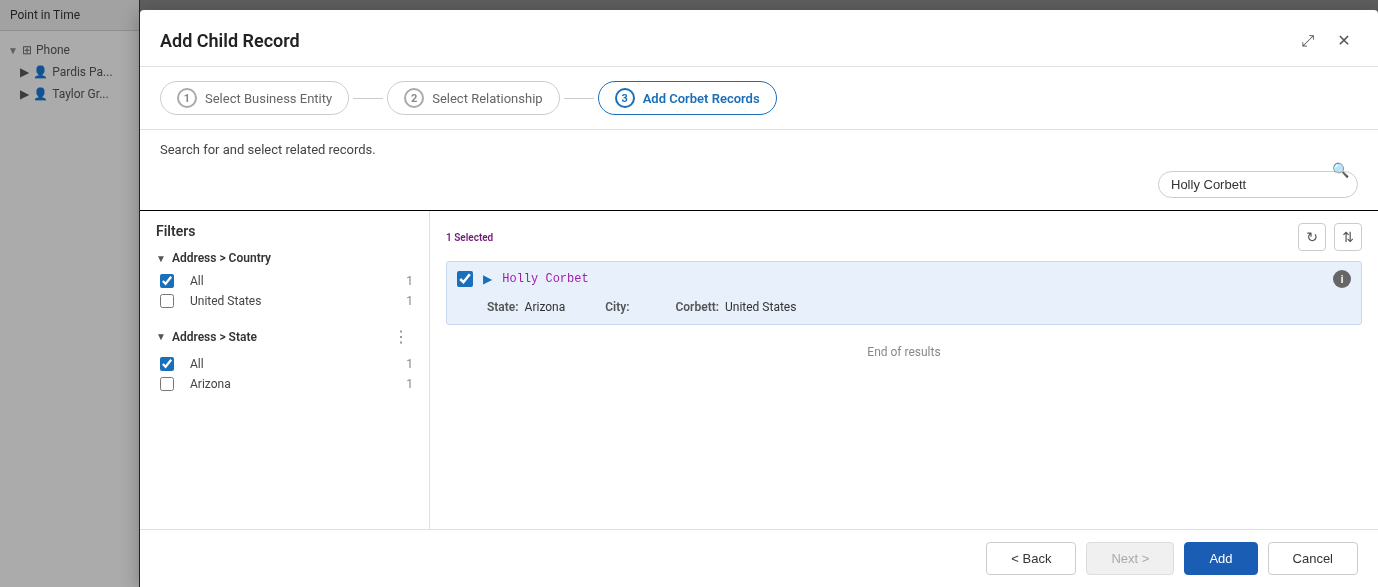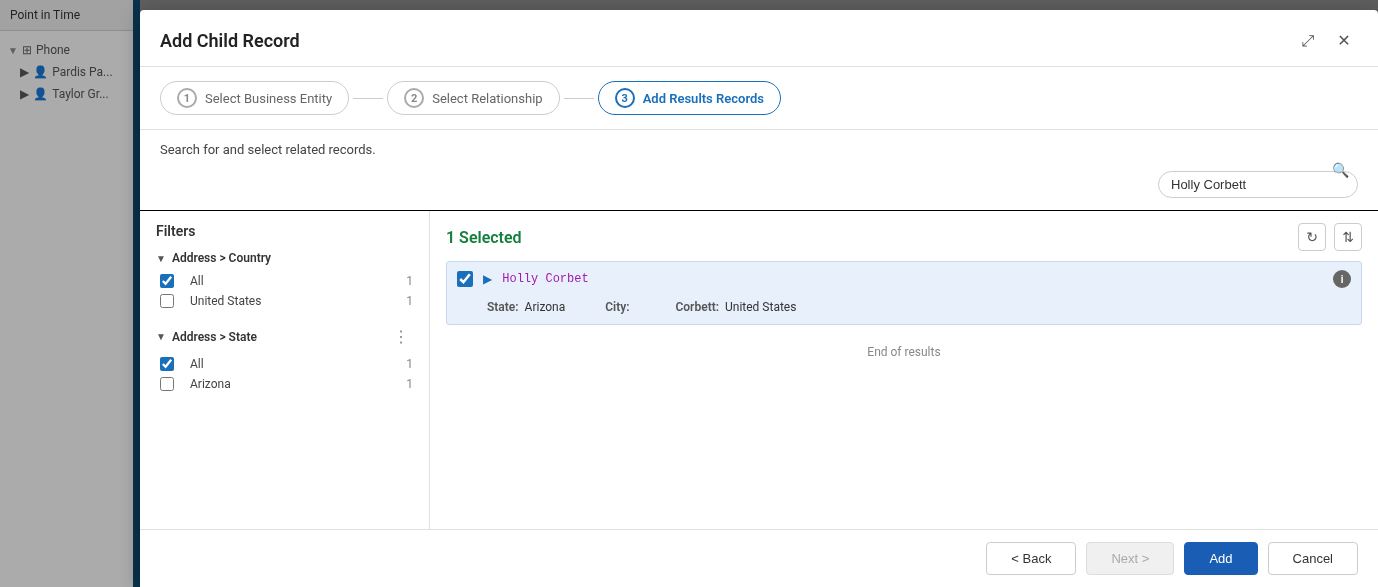--- a/index.html
+++ b/index.html
@@ -13,21 +13,21 @@
       position: relative;
     }
 
     
     .sidebar-bg {
       position: absolute;
       top: 0; left: 0;
       width: 140px;
       height: 587px;
       background: #f5f5f5;
-      border-right: 7px solid #0c4a6e;
+      border-right: 1px solid #0c4a6e;
     }
     .sidebar-header {
       background: #e8e8e8;
       padding: 8px 10px;
       font-size: 12px;
       color: #333;
       border-bottom: 1px solid #ccc;
     }
     .sidebar-tree {
       padding: 8px 0;
@@ -291,22 +291,22 @@
       display: flex;
       align-items: center;
       gap: 12px;
     }
     .results-title {
       font-size: 13px;
       font-weight: 600;
       color: #333;
     }
     .selected-badge {
-      color: #15803d;
-      font-size: 16px;
+      color: #701a75;
+      font-size: 10px;
       font-weight: 600;
     }
     .results-actions {
       display: flex;
       gap: 8px;
     }
     .result-action-btn {
       width: 28px;
       height: 28px;
       border: 1px solid #ccc;
@@ -486,21 +486,21 @@
       <div class="step-circle">
         <span>2</span>
       </div>
       <span>Select Relationship</span>
     </div>
     <div class="step-separator"></div>
     <div class="step step-active">
       <div class="step-circle">
         <span>3</span>
       </div>
-      <span>Add Results Records</span>
+      <span>Add Corbet Records</span>
     </div>
   </div>
 
   <div class="modal-body">
 
     <div class="search-bar-row">
       <span class="search-description">Search for and select related records.</span>
       <div class="search-input-wrap">
         <input class="search-input" type="text" value="Holly Corbett" style="">
         <span class="search-icon-wrap">🔍</span>

